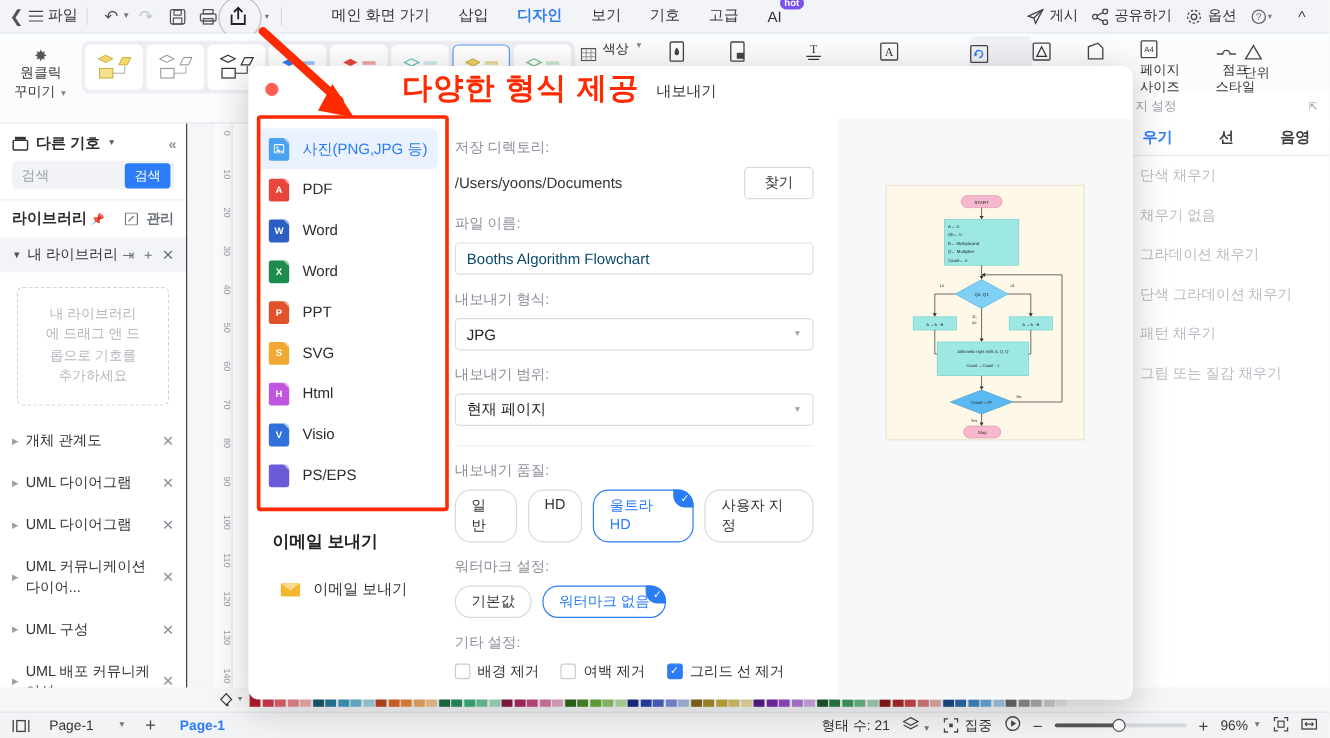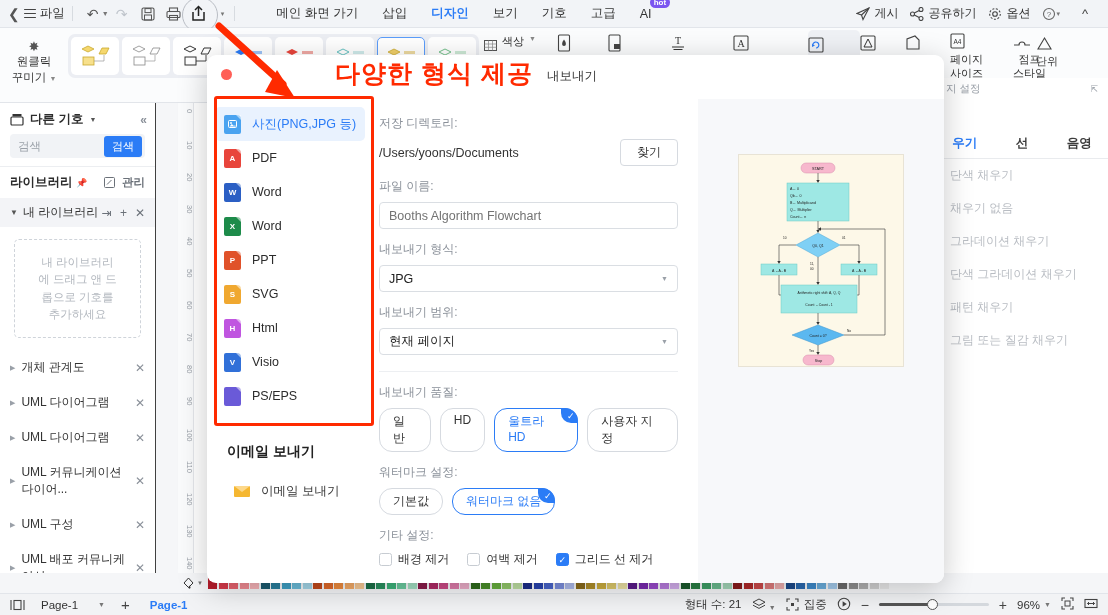--- a/index.html
+++ b/index.html
@@ -135,21 +135,21 @@
   
   #canvas { position:absolute; left:194px; top:103px; width:740px; height:470px; background:#fff; }
 
   
   #rightpanel {
     position:absolute; right:0; top:78px; width:173px; height:495px;
     background:#fff; border-left:1px solid #e4e7eb;
   }
   .rp-topline { display:flex; align-items:center; padding: 4px 10px; font-size:10.5px; color:#9aa0a8; }
   .rp-topline .corner { margin-left:auto; font-size:9px; color:#9aa0a8;}
-  .rp-tabs { display:flex; border-bottom:1px solid #e9ebee;margin-top:29px; }
+  .rp-tabs { display:flex; border-bottom:1px solid #e9ebee; }
   .rp-tab { flex:1; text-align:center; padding: 6px 0; font-size:12.5px; color:#3c3c3c; font-weight:bold;}
   .rp-tab.active { color:#2b7cf6; }
   .rp-opt { padding: 8px 14px; font-size:12px; color:#b9bdc3; }
 
   
   #palettebar {
     position:absolute; left:178px; top:573px; width:930px; height:20px;
     background:#f5f6f8; display:flex; align-items:center; padding-left:4px;
   }
   .pal-ico { width:26px; display:flex; align-items:center; gap:2px; color:#444; font-size:11px;}
@@ -204,21 +204,21 @@
 
   .dlg-mid { width:325px; padding: 4px 20px 0 6px; }
   .f-label { font-size:12px; color:#8a9099; margin: 12px 0 7px 0; }
   .f-path { display:flex; align-items:center; font-size:12.5px; color:#333; }
   .btn-find {
     margin-left:auto; border:1px solid #d6dae0; border-radius:4px; background:#fff;
     padding: 4px 16px; font-size:12px; color:#333;
   }
   .f-input {
     width:100%; height:27px; border:1px solid #dadee3; border-radius:4px; background:#fff;
-    display:flex; align-items:center; padding: 0 9px; font-size:12.5px; color:#737373;
+    display:flex; align-items:center; padding: 0 9px; font-size:12.5px; color:#0c4a6e;
   }
   .f-select {
     width:100%; height:27px; border:1px solid #dadee3; border-radius:4px; background:#fff;
     display:flex; align-items:center; padding: 0 9px; font-size:12.5px; color:#222;
   }
   .f-select .car { margin-left:auto; font-size:7px; color:#9aa0a8; }
   .hr { height:1px; background:#edeff2; margin: 16px 0 0 0; }
   .pill-row { display:flex; gap:9px; margin-top: 2px; }
   .pill {
     border:1px solid #d6dae0; border-radius:13px; background:#fff; padding: 4px 13px;

